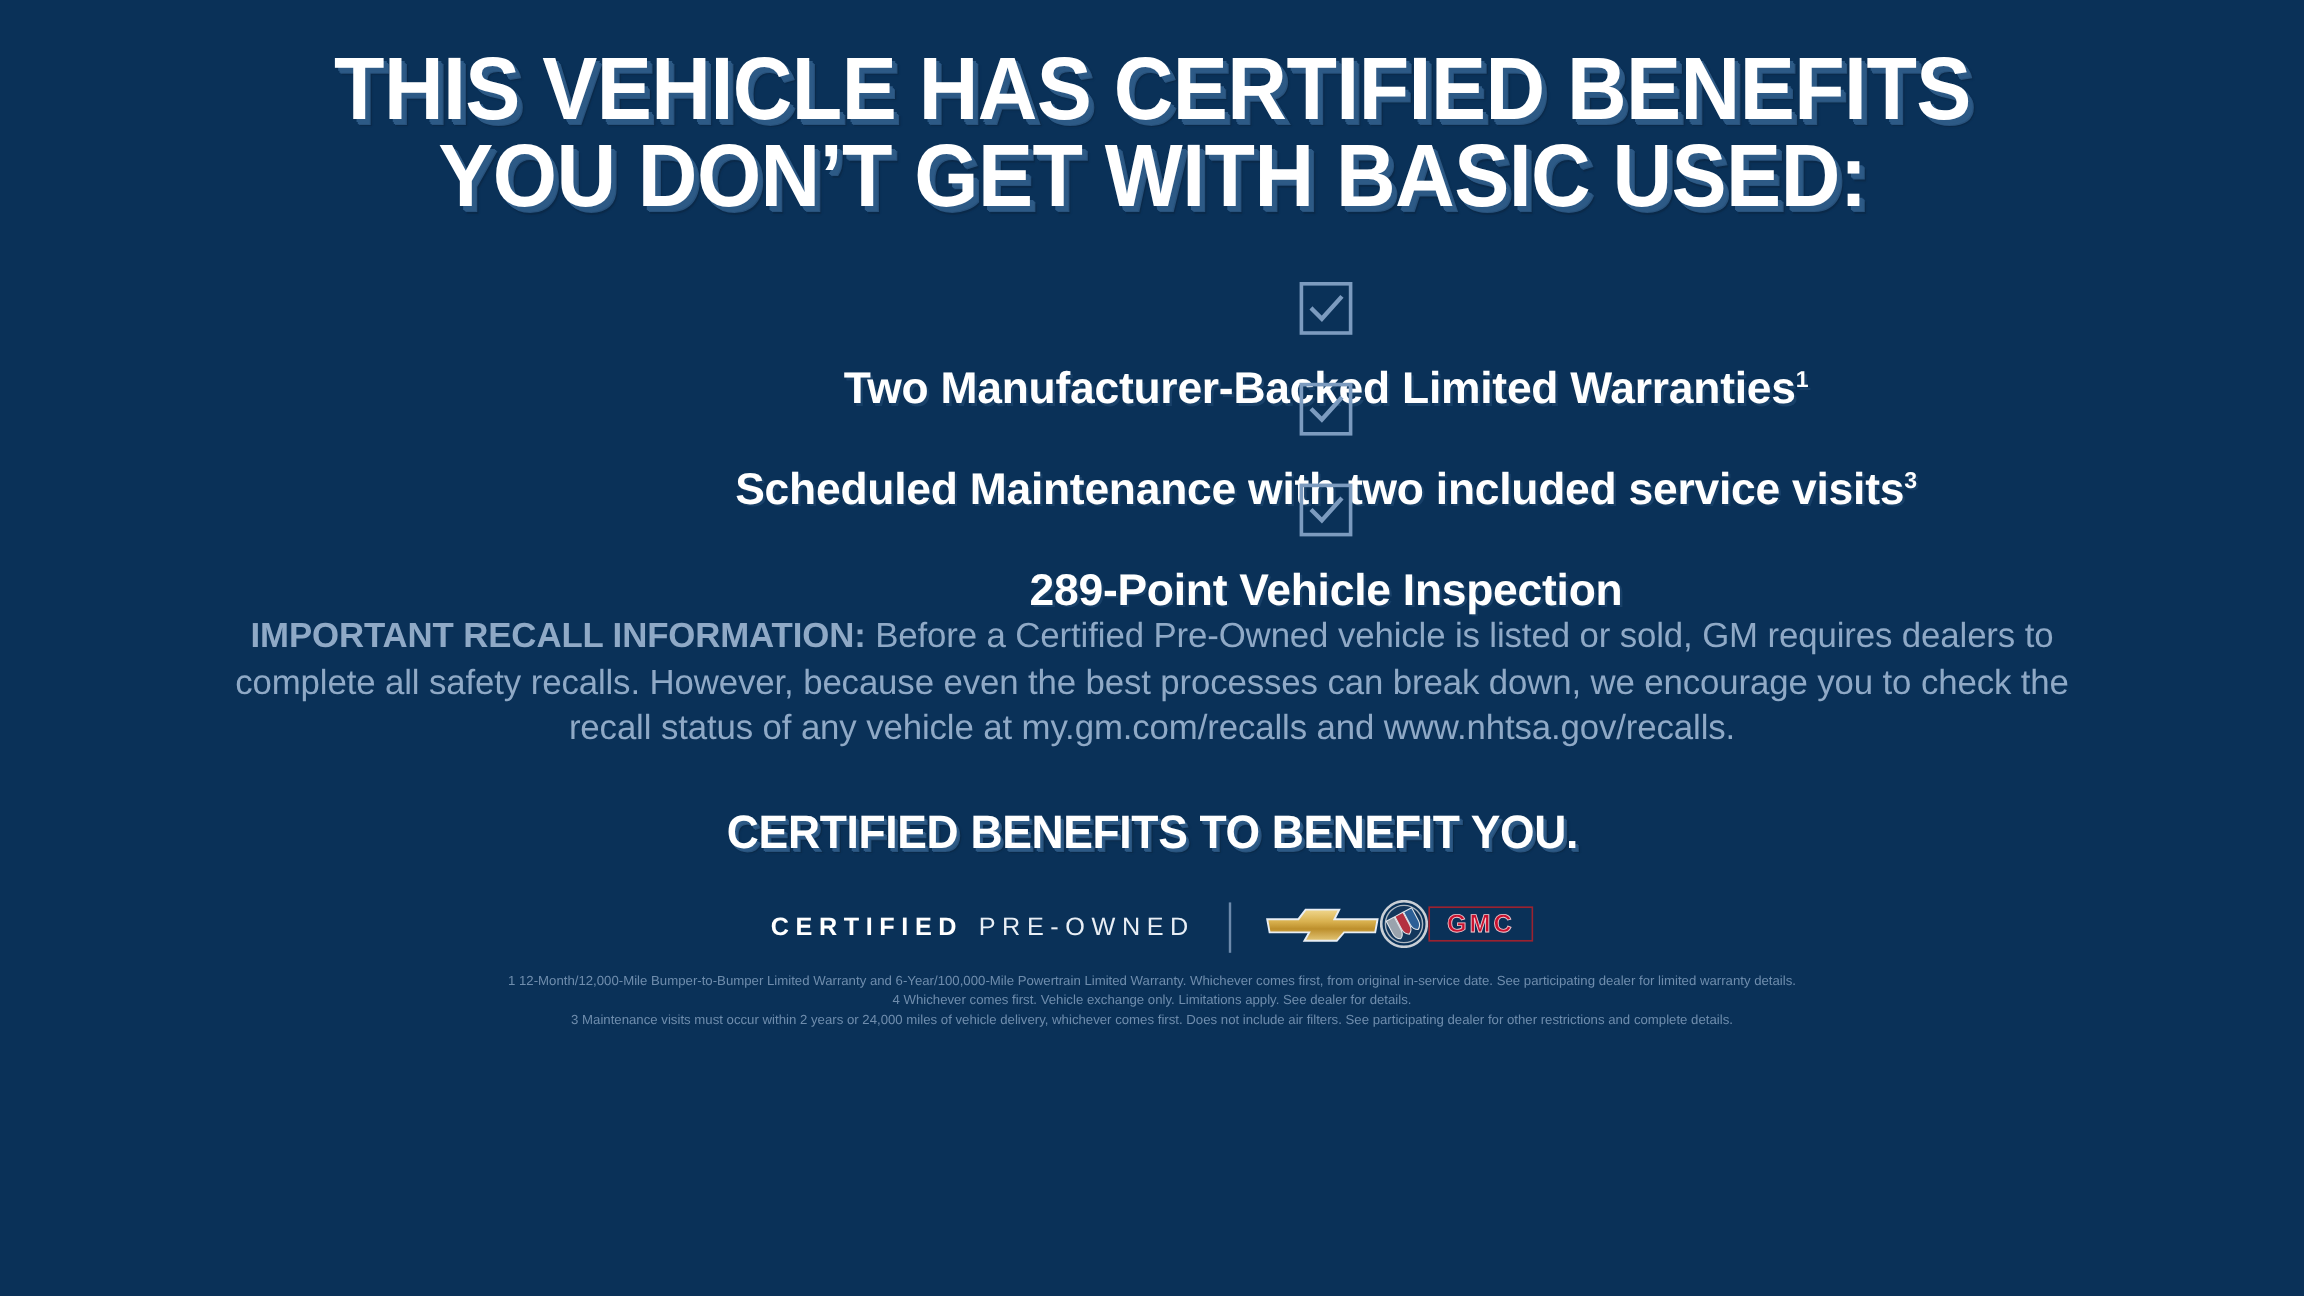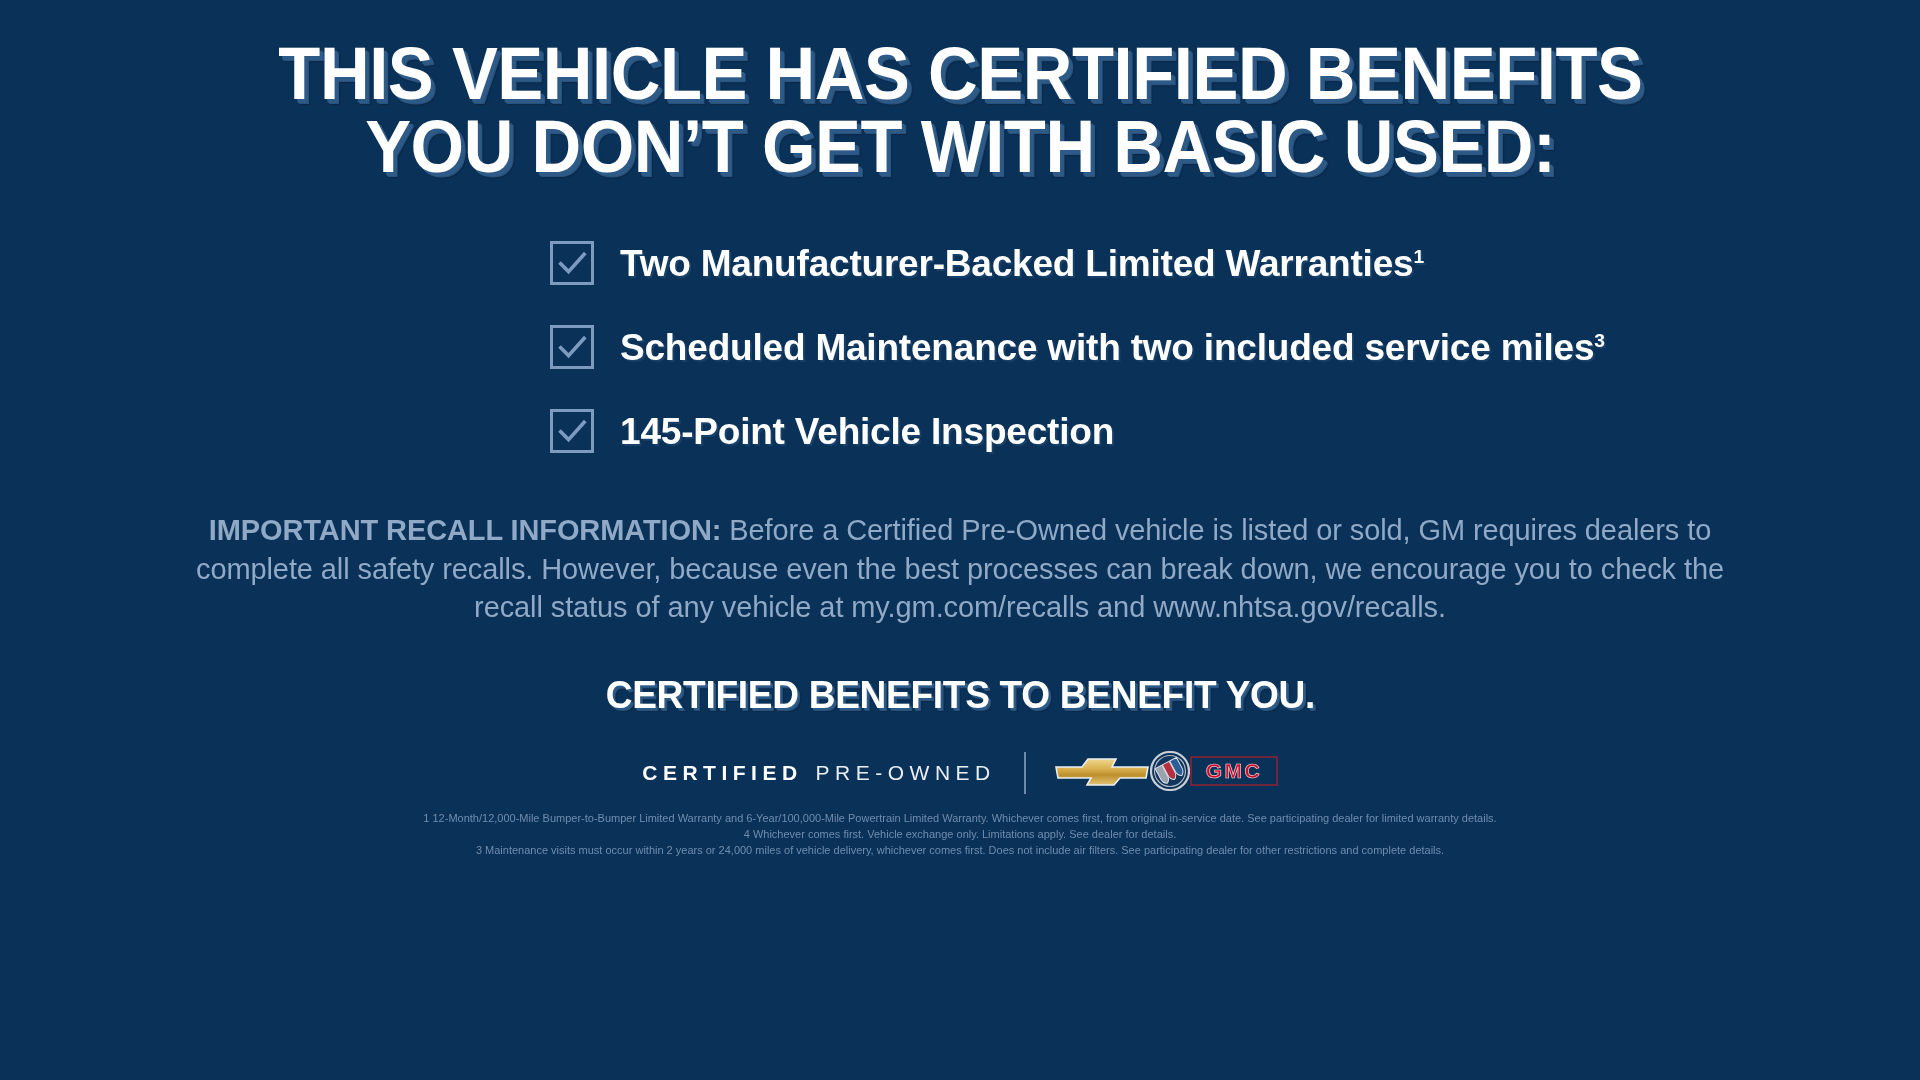--- a/index.html
+++ b/index.html
@@ -53,20 +53,21 @@
     flex-direction: column;
     gap: 28px;
     padding-left: 290px;
   }
 
   .benefit-row {
     display: flex;
     align-items: center;
     gap: 26px;
     height: 56px;
+    flex-direction: column;
   }
 
   .checkbox {
     width: 44px;
     height: 44px;
     flex: 0 0 44px;
     border: 3px solid #7c9bbf;
     position: relative;
   }
   .checkbox svg { display: block; width: 100%; height: 100%; }
@@ -185,30 +186,30 @@
       <span class="benefit-label"><span>Two Manufacturer-Backed Limited Warranties</span><sup>1</sup></span>
     </div>
 
 
     <div class="benefit-row">
       <span class="checkbox">
         <svg viewBox="0 0 44 44" aria-hidden="true">
           <path d="M9 23 L18 32 L36 12" fill="none" stroke="#7c9bbf" stroke-width="4.2" stroke-linecap="square" stroke-linejoin="miter"></path>
         </svg>
       </span>
-      <span class="benefit-label"><span>Scheduled Maintenance with two included service miles</span><sup>3</sup></span>
+      <span class="benefit-label"><span>Scheduled Maintenance with two included service visits</span><sup>3</sup></span>
     </div>
 
     <div class="benefit-row">
       <span class="checkbox">
         <svg viewBox="0 0 44 44" aria-hidden="true">
           <path d="M9 23 L18 32 L36 12" fill="none" stroke="#7c9bbf" stroke-width="4.2" stroke-linecap="square" stroke-linejoin="miter"></path>
         </svg>
       </span>
-      <span class="benefit-label"><span>145-Point Vehicle Inspection</span><sup></sup></span>
+      <span class="benefit-label"><span>289-Point Vehicle Inspection</span><sup></sup></span>
     </div>
 
   </div>
 
   <p class="recall">
     <b>IMPORTANT RECALL INFORMATION:</b><span> Before a Certified Pre-Owned vehicle is listed or sold, GM requires dealers to complete all safety recalls. However, because even the best processes can break down, we encourage you to check the recall status of any vehicle at my.gm.com/recalls and www.nhtsa.gov/recalls.</span>
   </p>
 
   <div class="tagline">CERTIFIED BENEFITS TO BENEFIT YOU.</div>
 

